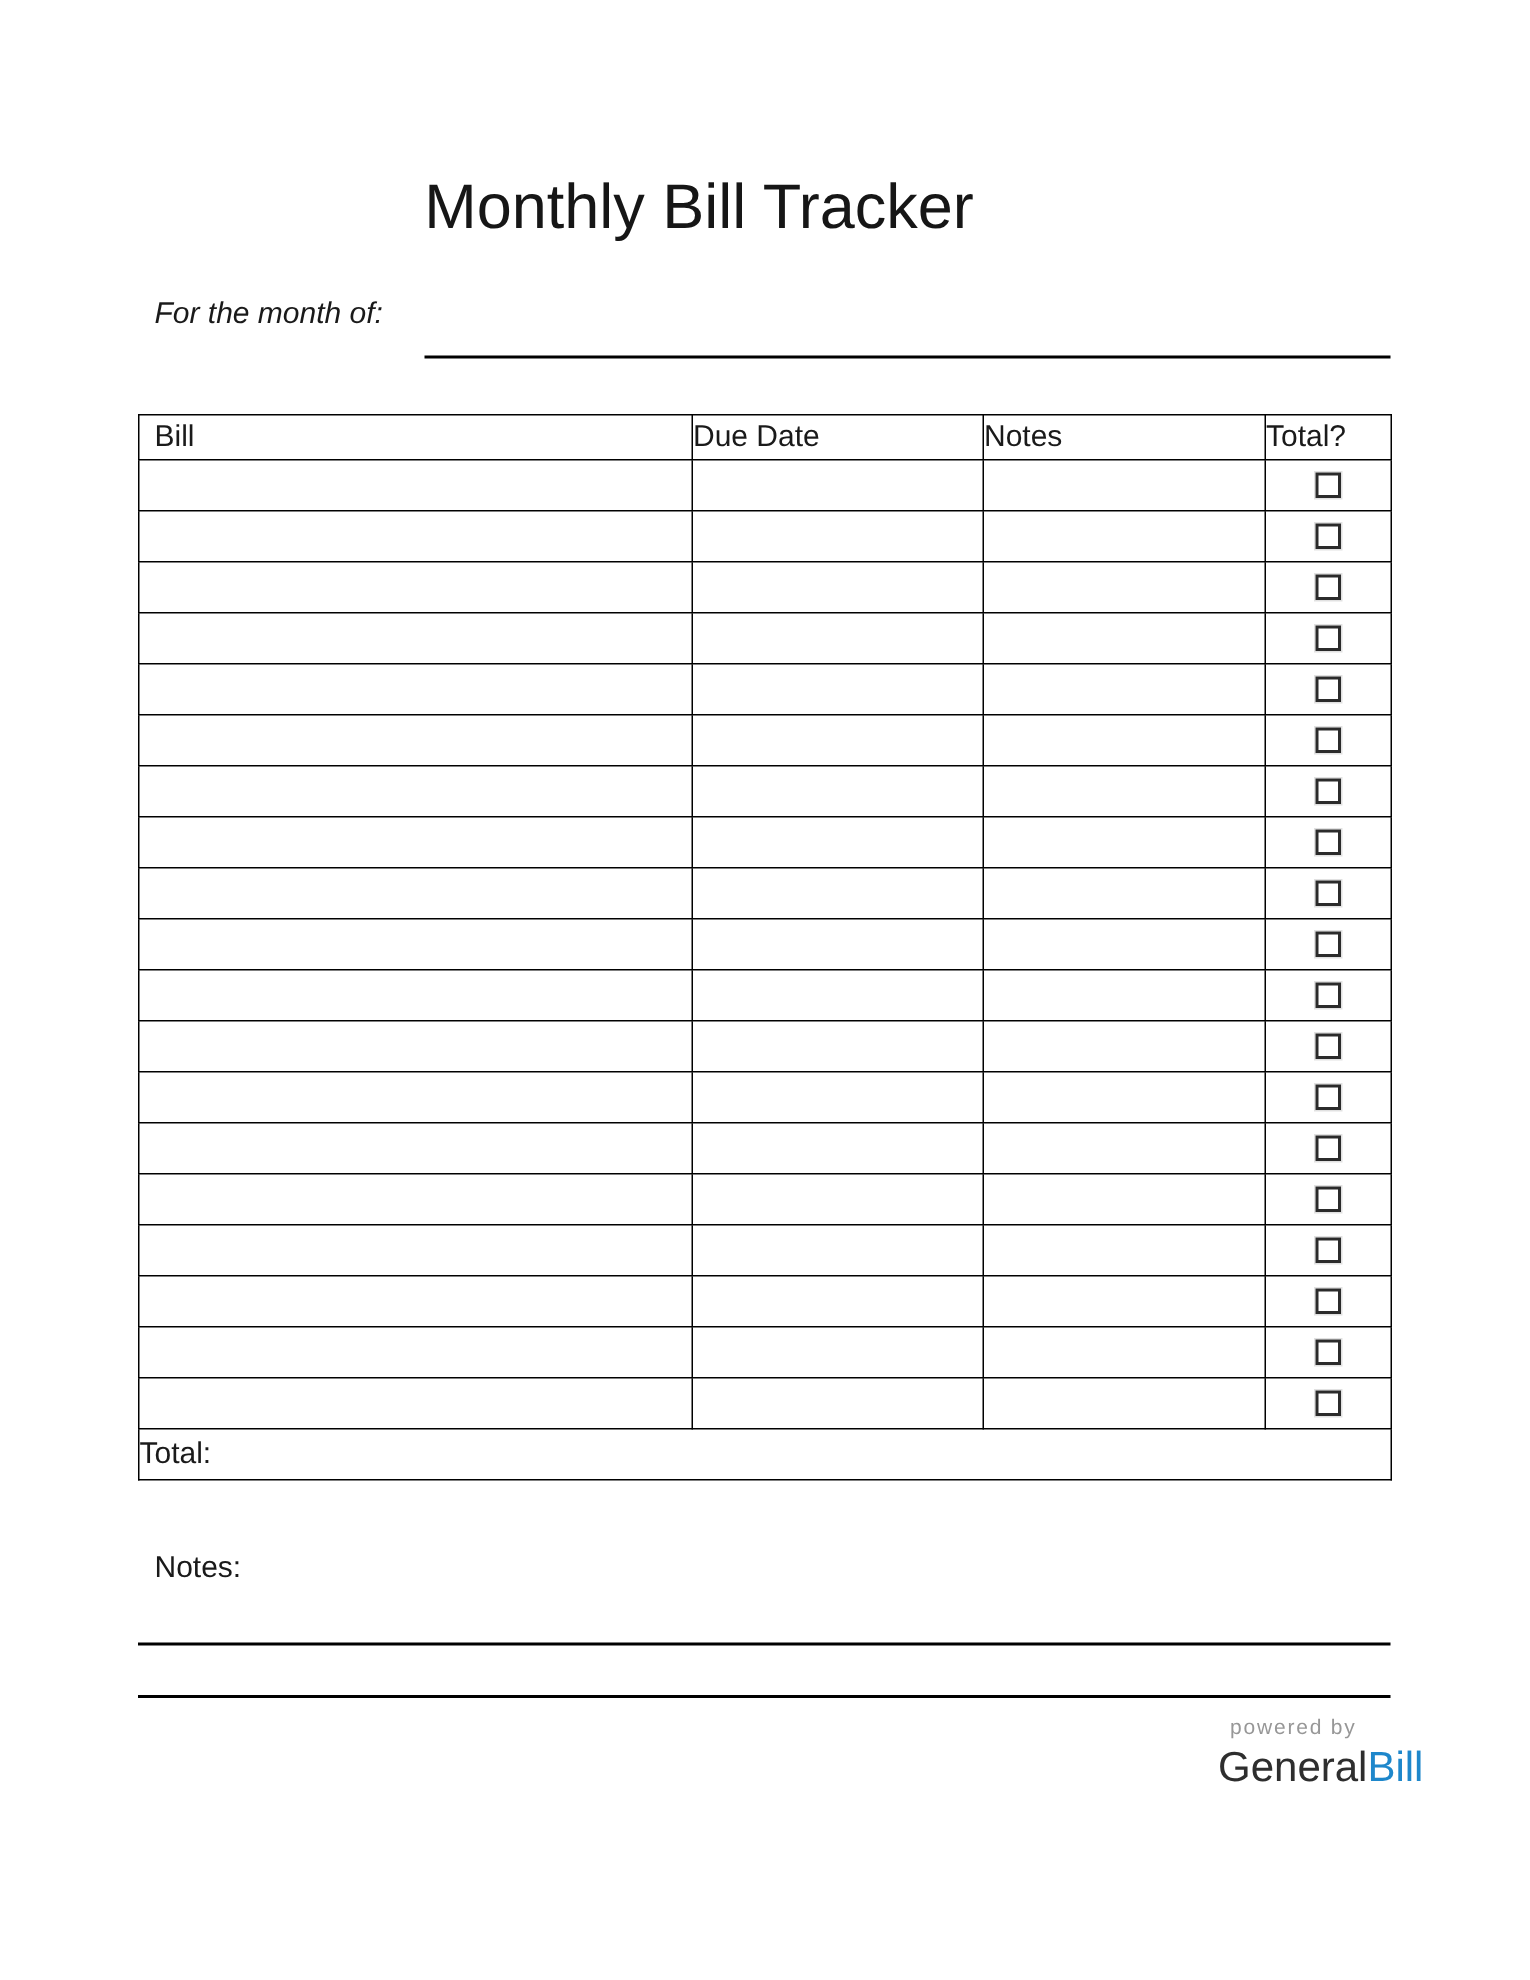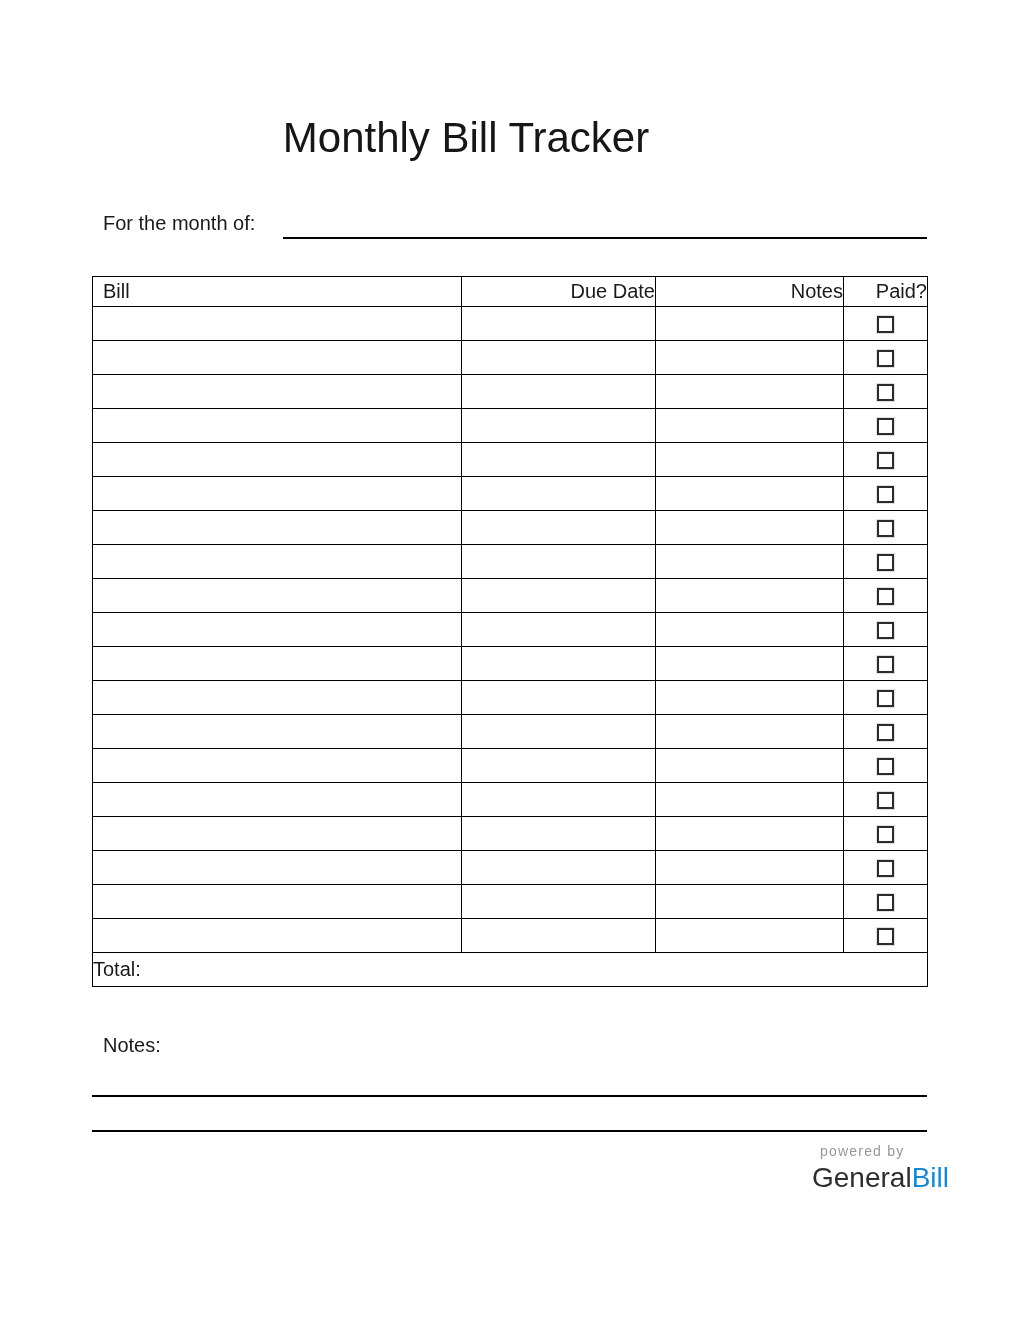--- a/index.html
+++ b/index.html
@@ -26,23 +26,24 @@
     font-size: 42px;
     font-weight: 400;
     line-height: 1.0;
     color: #161616;
     letter-spacing: 0;
   }
 
   .month-label {
     position: absolute;
     left: 103px;
-    top: 211px;
+    top: 197px;
     font-size: 20px;
     line-height: 24px;
+    font-style: italic;
   }
   .month-line {
     position: absolute;
     left: 283px;
     top: 237px;
     width: 644px;
     height: 0;
     border-top: 2px solid #000;
   }
   .month-line span { position: absolute; top: -24px; left: 4px; font-size: 20px; }
@@ -59,21 +60,21 @@
     border-radius: 28px;
   }
   .bill-table th,
   .bill-table td {
     border: 1.5px solid #000;
     padding: 0;
     font-weight: 400;
   }
   .bill-table thead th {
     height: 29px;
-    text-align: right;
+    text-align: left;
     vertical-align: middle;
   }
   .bill-table thead th.c-bill {
     text-align: left;
     padding-left: 10px;
   }
   .bill-table tbody td {
     height: 33px;
     vertical-align: middle;
   }
@@ -152,21 +153,21 @@
       <col style="width:369px">
       <col style="width:194px">
       <col style="width:188px">
       <col style="width:84px">
     </colgroup>
     <thead>
       <tr>
         <th class="c-bill">Bill</th>
         <th>Due Date</th>
         <th>Notes</th>
-        <th>Paid?</th>
+        <th>Total?</th>
       </tr>
     </thead>
     <tbody>
         <tr>
           <td class="cell-bill"></td>
           <td class="cell-due"></td>
           <td class="cell-amount"></td>
           <td class="cell-paid"><span class="cbx"></span></td>
         </tr>
         <tr>

